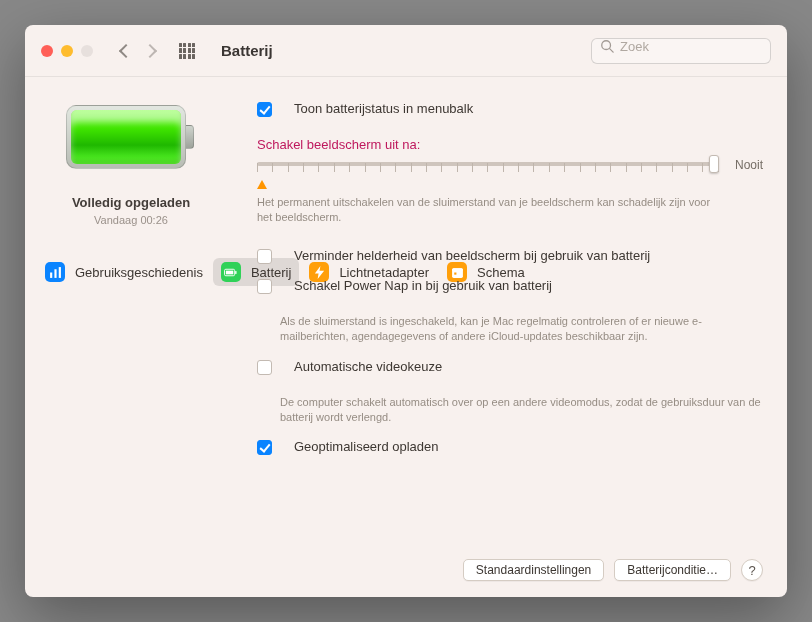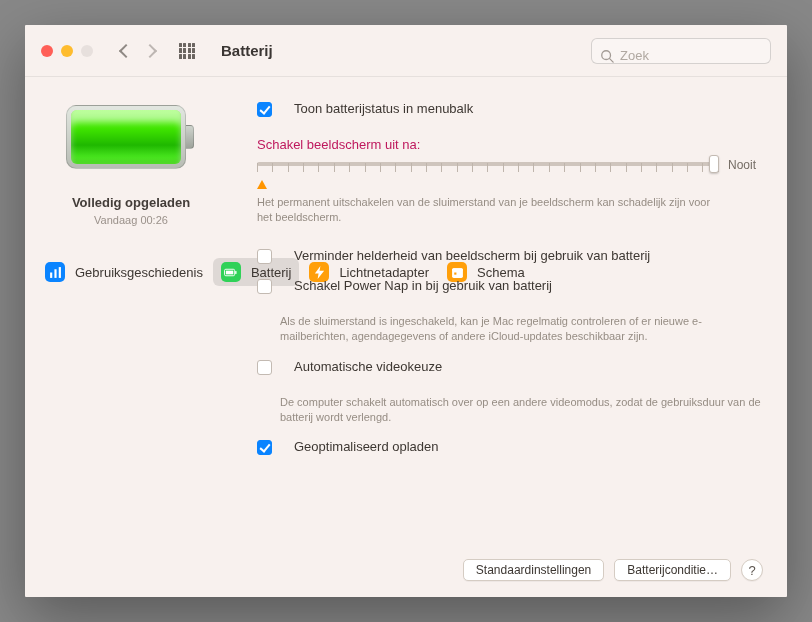--- a/index.html
+++ b/index.html
@@ -8,21 +8,21 @@
     background: #888;
     display: flex;
     align-items: center;
     justify-content: center;
     height: 100vh;
   }
   .window {
     width: 762px;
     height: 572px;
     background: #f8f1ee;
-    border-radius: 1px;
+    border-radius: 8px;
     box-shadow: 0 20px 60px rgba(0,0,0,.35);
     display: flex;
     flex-direction: column;
     overflow: hidden;
   }
   .titlebar {
     height: 52px;
     display: flex;
     align-items: center;
     padding: 0 16px;
@@ -36,21 +36,21 @@
   .tl.grn { background: #e7e0dd; }
   .navarrows { display: flex; gap: 14px; margin-left: 12px; }
   .chev { width: 10px; height: 10px; border-top: 2px solid #bdb6b2; border-right: 2px solid #bdb6b2; }
   .chev.left { transform: rotate(-135deg); border-color: #8f8984; }
   .chev.right { transform: rotate(45deg); }
   .grid-icon { width: 16px; height: 16px; margin-left: 8px; display: grid; grid-template-columns: repeat(4,1fr); grid-template-rows: repeat(3,1fr); gap: 1.5px;}
   .grid-icon span { background: #6b6560; border-radius: 0.5px;}
   .title { font-size: 15px; font-weight: 600; color: #3b3633; margin-left: 10px;}
   .spacer { flex: 1; }
   .search {
-    display: flex; align-items: flex-end;
+    display: flex; align-items: flex-start;
     width: 180px; height: 26px;
     border: 1px solid rgba(0,0,0,.15);
     border-radius: 6px;
     padding: 0 8px;
     background: rgba(255,255,255,.3);
     gap: 6px;
     color: #a39b95;
   }
   .search input { border: none; background: transparent; outline: none; font-size: 13px; width: 100%; color: #3b3633;}
   .search input::placeholder { color: #b0a8a1; }
@@ -133,21 +133,21 @@
   .slider-track {
     height: 4px; background: #cfc5bd; border-radius: 2px; position: relative;
   }
   .ticks { position: absolute; top: 1px; left:0; right:0; display:flex; justify-content: space-between; }
   .ticks span { width: 1px; height: 9px; background: #bfb5ac; }
   .slider-thumb {
     position: absolute; top: -7px; right: 0px;
     width: 10px; height: 18px; background: #fff; border: 1px solid #c3bab2;
     border-radius: 3px; box-shadow: 0 1px 2px rgba(0,0,0,.2);
   }
-  .slider-end { position: absolute; right: 7px; top: -4px; font-size: 12px; color: #756d65; }
+  .slider-end { position: absolute; right: 0; top: -4px; font-size: 12px; color: #756d65; }
   .warn-row { display:flex; gap:6px; margin-top:10px; padding-right: 44px; flex-direction: column;}
   .warn-icon {
     width: 0; height: 0; margin-top: 4px;
     border-left: 5px solid transparent; border-right: 5px solid transparent;
     border-bottom: 9px solid #ff9500;
   }
   .options { margin-top: 22px; display:flex; flex-direction:column; gap: 14px; }
   .opt .hlp { margin-left: 23px; margin-top: 20px;}
 
   .footer {

